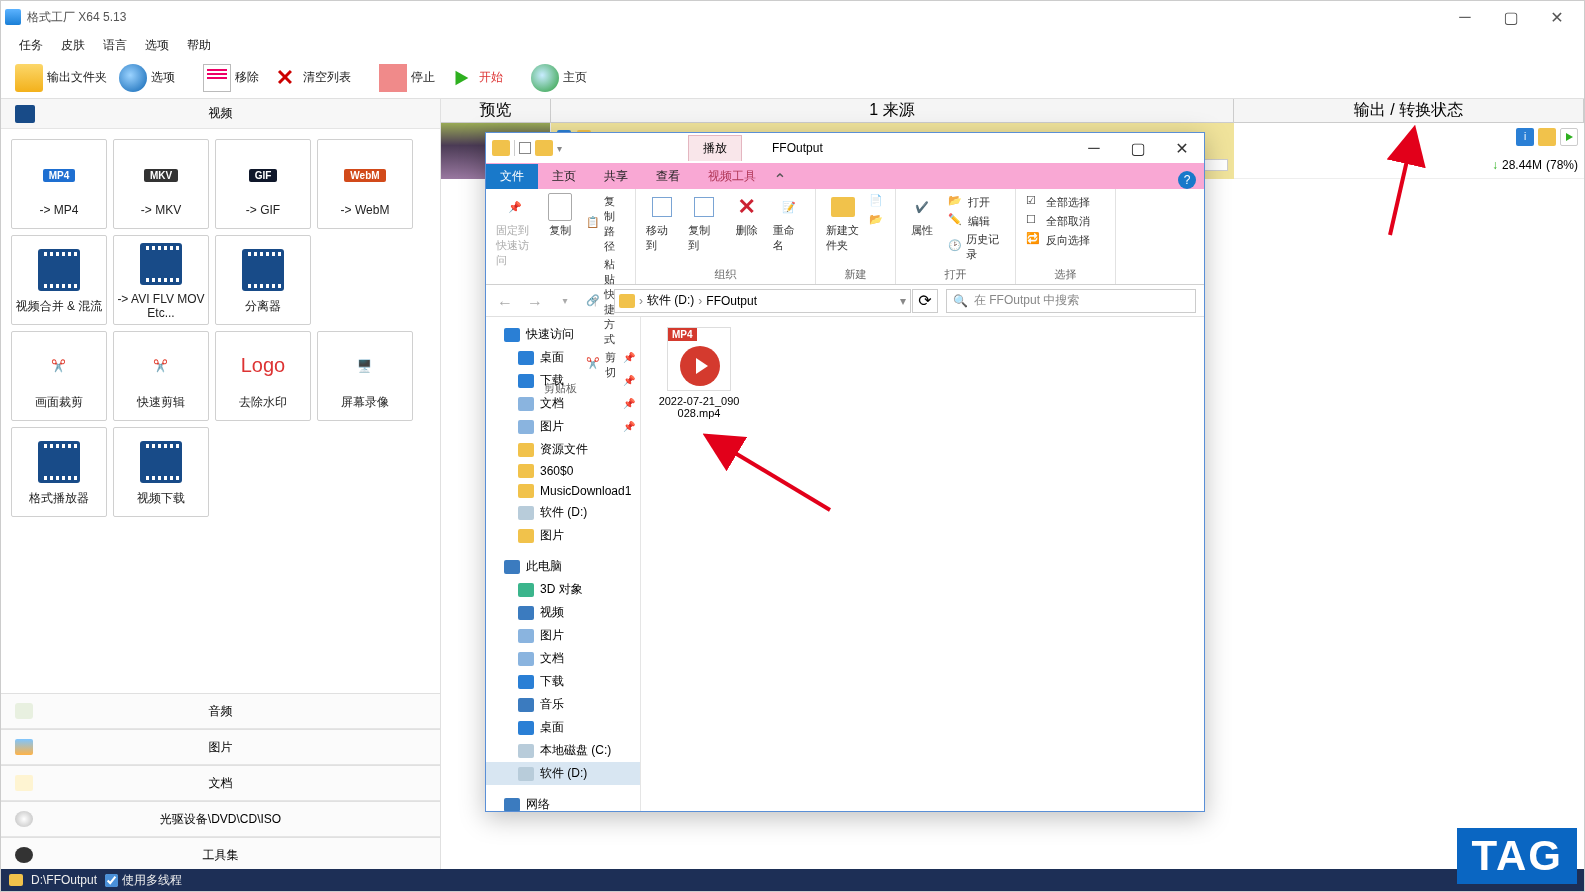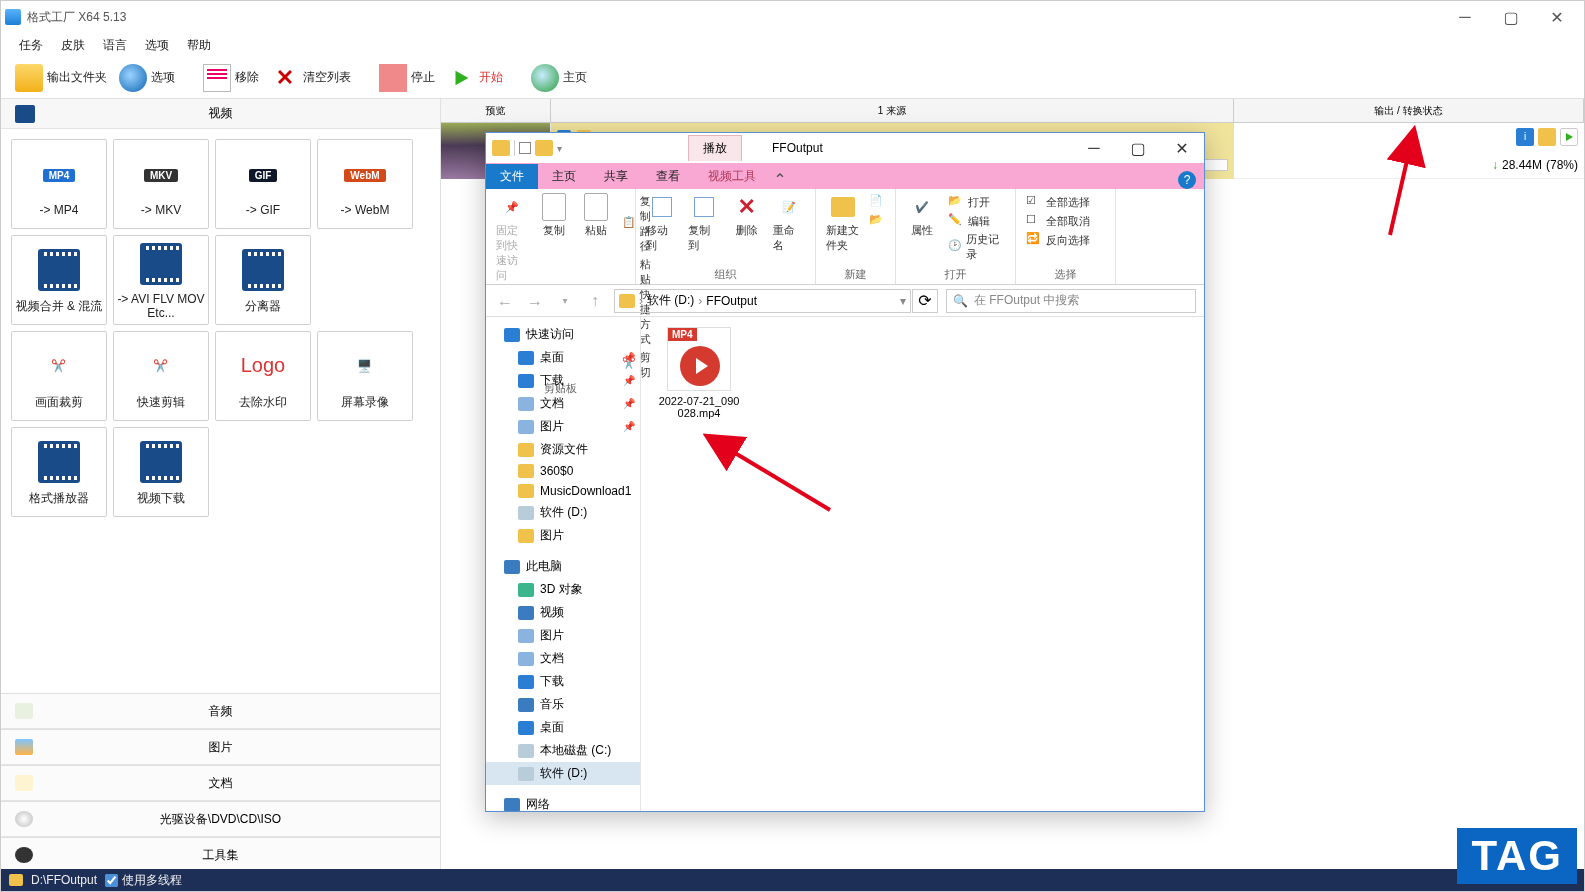--- a/index.html
+++ b/index.html
@@ -47,21 +47,21 @@
 .badge{font-size:10px;font-weight:bold;padding:1px 6px;border-radius:2px;color:#fff;}
 .badge.mp4{background:#1e6fd1;}
 .badge.mkv{background:#333;}
 .badge.gif{background:#0f172a;}
 .badge.webm{background:#d24a1a;}
 .film{width:42px;height:42px;background:#184b88;border-radius:3px;position:relative;display:inline-block;}
 .film::before{content:"";position:absolute;left:3px;right:3px;top:3px;height:4px;background:repeating-linear-gradient(90deg,#184b88 0 3px,#fff 3px 6px);}
 .film::after{content:"";position:absolute;left:3px;right:3px;bottom:3px;height:4px;background:repeating-linear-gradient(90deg,#184b88 0 3px,#fff 3px 6px);}
 
 
-.rt-head { display:flex; height:24px; border-bottom:1px solid #ccc; font-size:10px; }
+.rt-head { display:flex; height:24px; border-bottom:1px solid #ccc; font-size:16px; }
 .rt-head .col { display:flex; align-items:center; justify-content:center; border-right:1px solid #ccc; background:#f5f5f5;}
 .rt-head .col.preview{width:110px;}
 .rt-head .col.source{flex:1;text-align:center;}
 .rt-head .col.status{width:350px;}
 
 .task-row { display:flex; align-items:center; height:56px; border-bottom:1px solid #eee; font-size:12px;}
 .task-row .thumb{width:110px;height:56px;background:linear-gradient(180deg,#9a5,#4b3b55 40%,#9978a0);border-right:1px solid #eee;}
 
 .task-mid{flex:1;display:flex;flex-direction:column;background:#f0e39b;}
 .task-mid-top{display:flex;align-items:center;height:28px;gap:6px;padding:0 6px;font-weight:bold;}
@@ -419,26 +419,20 @@
         <div class="rbtn disabled">
           <div class="ricon">📌</div>
           <span>固定到快速访问</span>
         </div>
         <div class="rbtn">
           <div class="ricon">
               <div class="clip"></div>
             </div>
           <span>复制</span>
         </div>
-        <div class="rbtn">
-          <div class="ricon">
-              <div class="clip"></div>
-            </div>
-          <span>粘贴</span>
-        </div>
         <div style="display:flex;flex-direction:column;gap:1px;padding-top:2px;">
           <div class="rbtn-sm">
               <span class="ricon">📋</span>
               <span>复制路径</span>
             </div>
           <div class="rbtn-sm">
               <span class="ricon">🔗</span>
               <span>粘贴快捷方式</span>
             </div>
           <div class="rbtn-sm">

